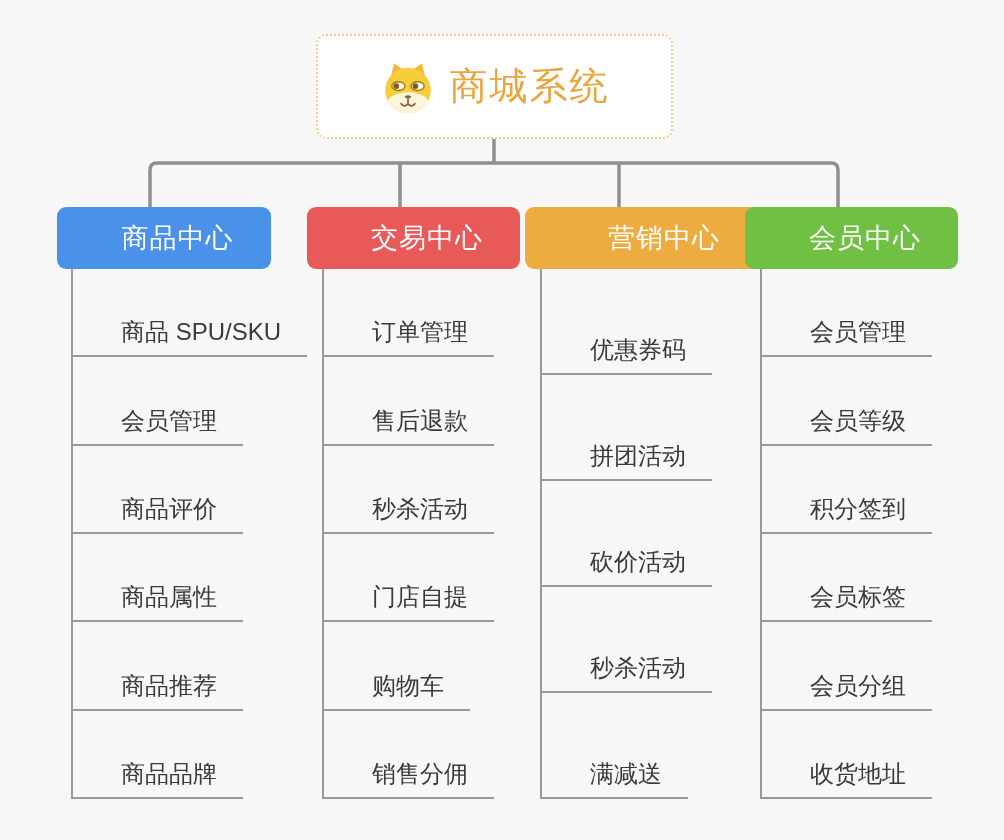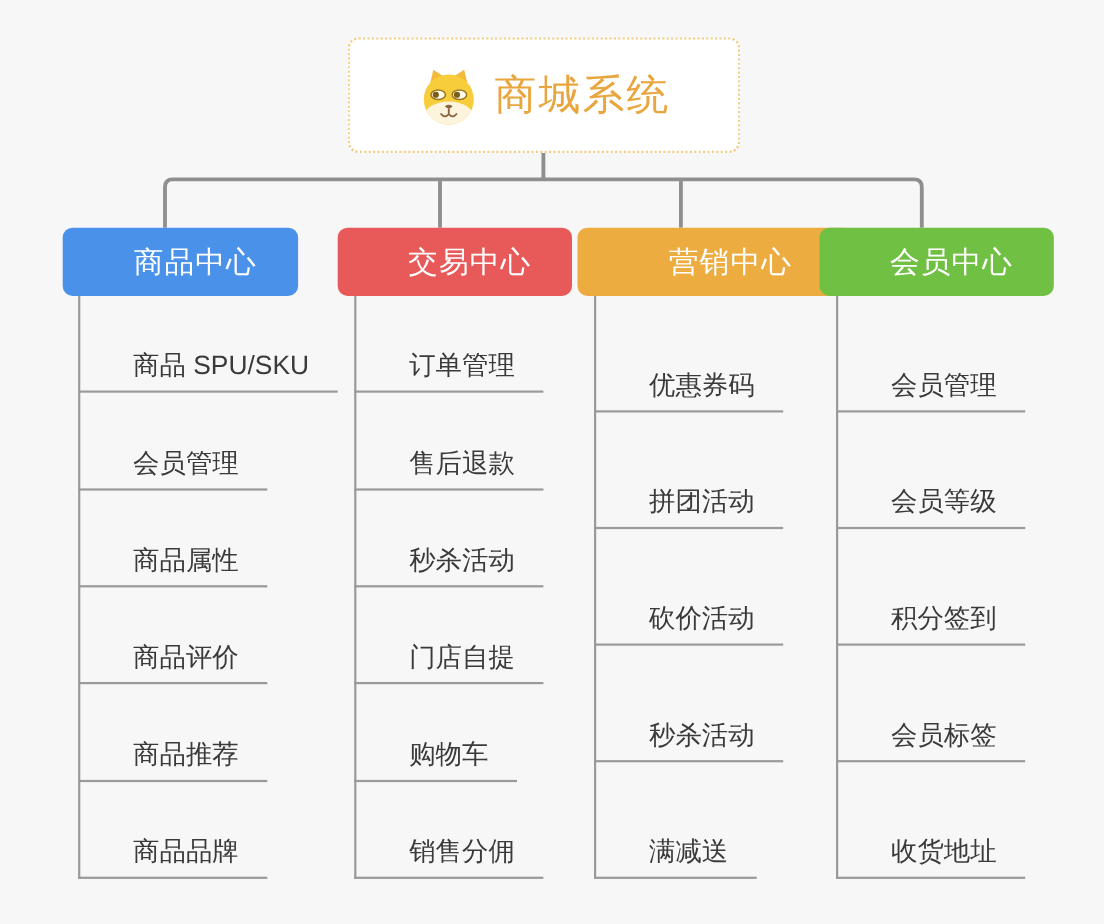--- a/index.html
+++ b/index.html
@@ -120,26 +120,26 @@
   </div>
 
   <div class="leaf-col" style="left:71px;">
     <div class="leaf-row">
         <span class="leaf">商品 SPU/SKU</span>
       </div>
     <div class="leaf-row">
         <span class="leaf">会员管理</span>
       </div>
     <div class="leaf-row">
+        <span class="leaf">商品评价</span>
+      </div>
+    <div class="leaf-row">
         <span class="leaf">商品属性</span>
       </div>
     <div class="leaf-row">
-        <span class="leaf">商品评价</span>
-      </div>
-    <div class="leaf-row">
         <span class="leaf">商品推荐</span>
       </div>
     <div class="leaf-row">
         <span class="leaf">商品品牌</span>
       </div>
   </div>
 
   <div class="leaf-col" style="left:322px;">
     <div class="leaf-row">
         <span class="leaf">订单管理</span>
@@ -186,17 +186,20 @@
     <div class="leaf-row">
         <span class="leaf">会员等级</span>
       </div>
     <div class="leaf-row">
         <span class="leaf">积分签到</span>
       </div>
     <div class="leaf-row">
         <span class="leaf">会员标签</span>
       </div>
     <div class="leaf-row">
+        <span class="leaf">会员分组</span>
+      </div>
+    <div class="leaf-row">
         <span class="leaf">收货地址</span>
       </div>
   </div>
 
 </div>
 
 </body></html>

